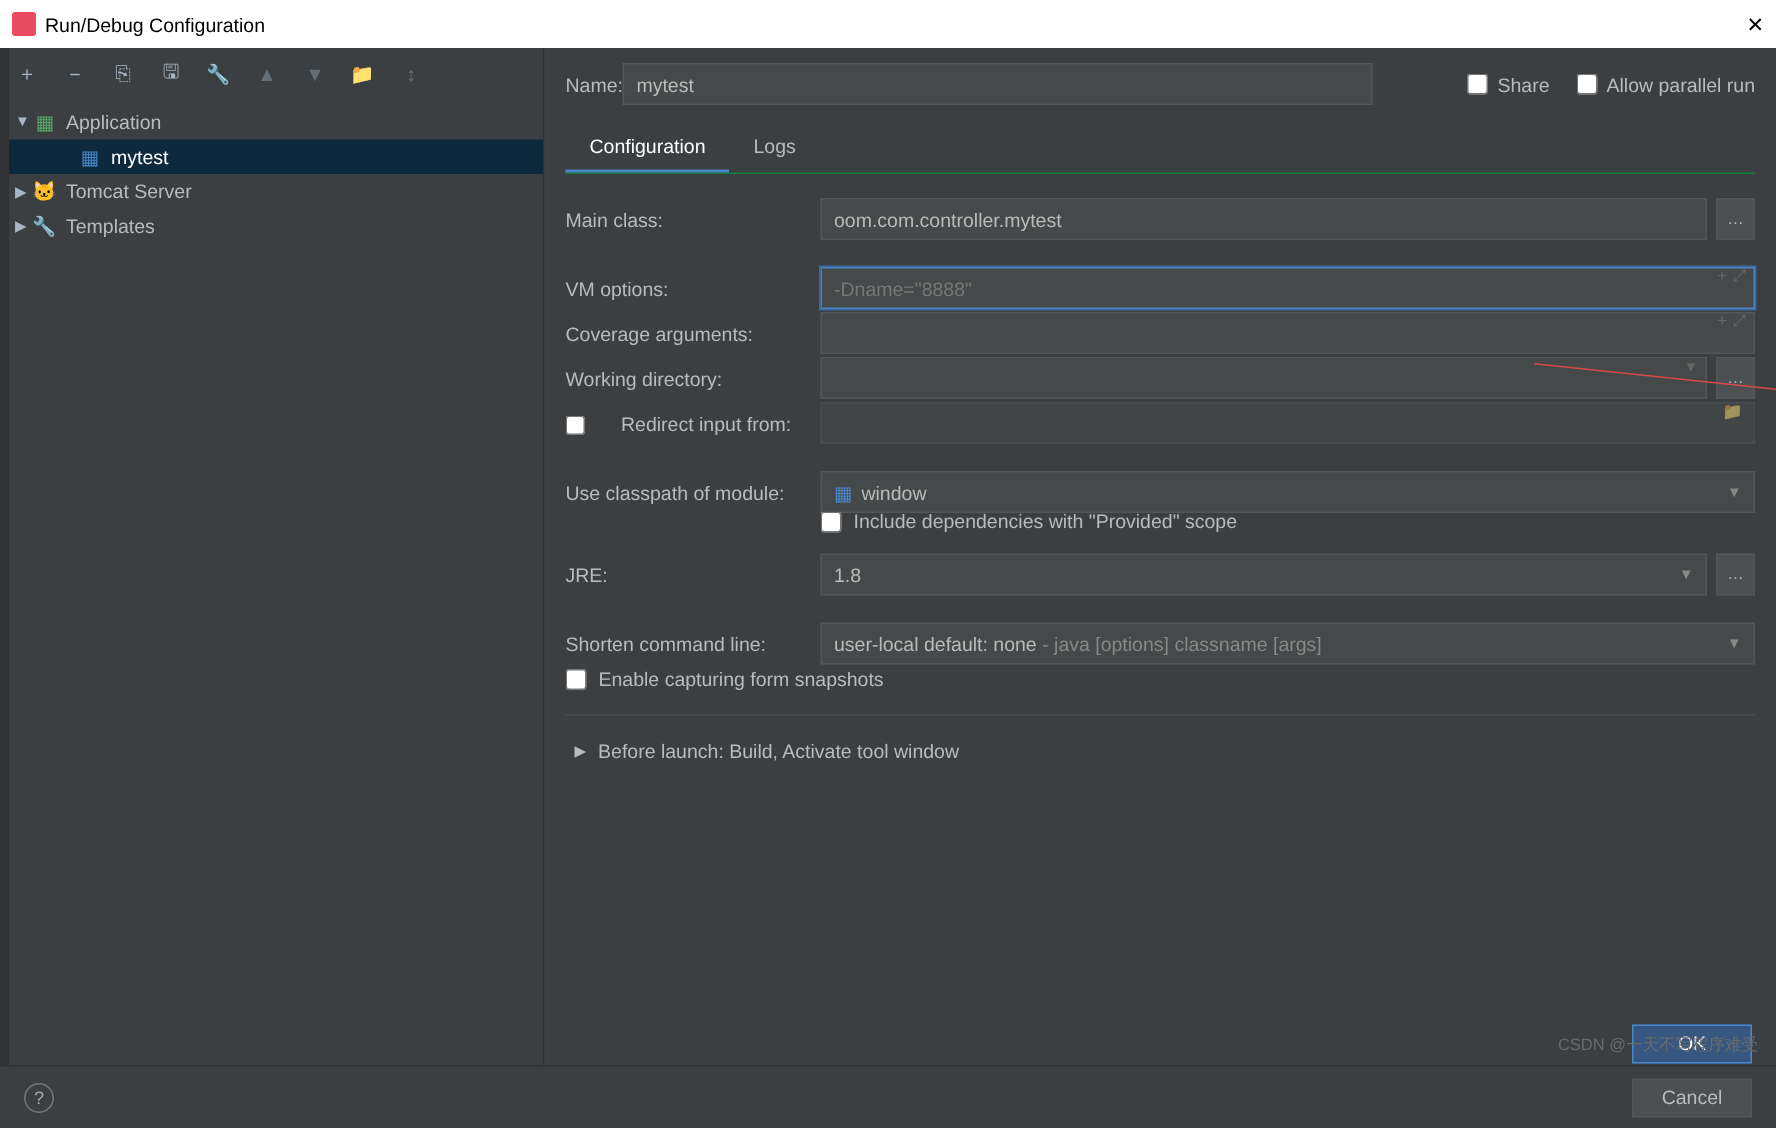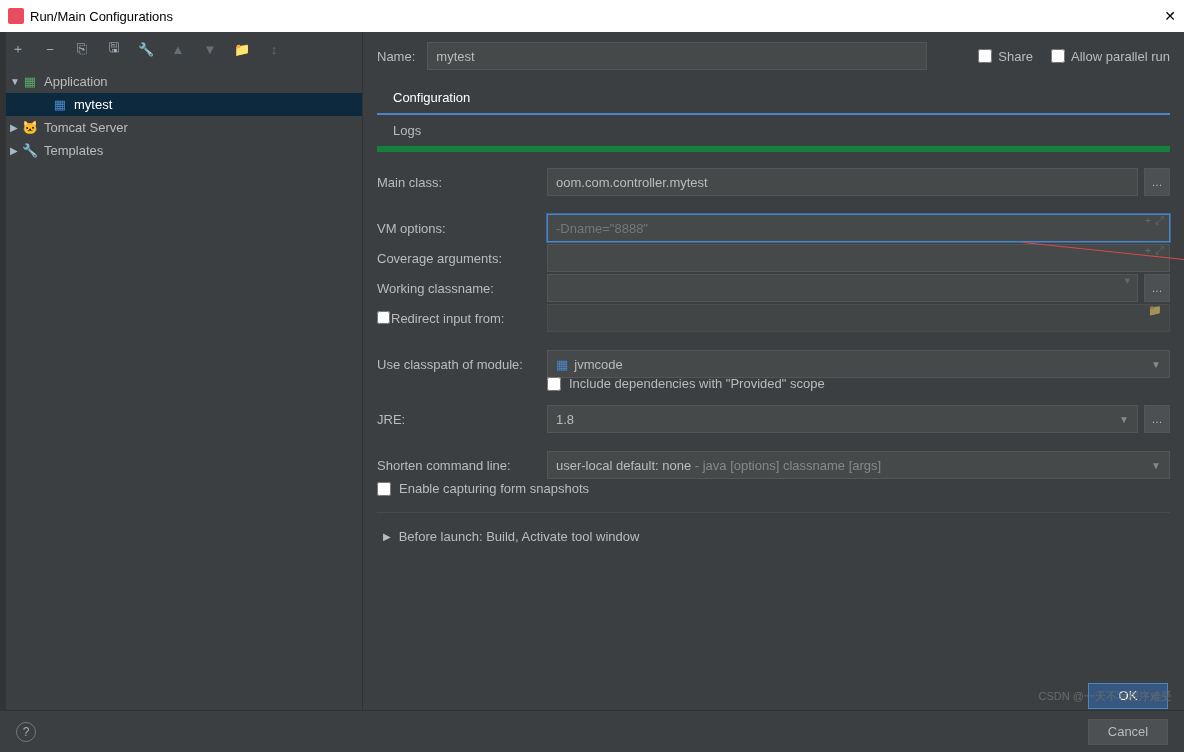--- a/index.html
+++ b/index.html
@@ -15,27 +15,27 @@
 .tree { padding: 4px 0; }
 .tree-row { display: flex; align-items: center; height: 23px; padding-left: 10px; cursor: pointer; font-size: 13px; }
 .tree-row.selected { background: #0d293e; color: #ffffff; }
 .tree-row .chev { width: 12px; color: #a9b7c6; font-size: 10px; }
 .tree-row .ti { width: 16px; height: 16px; margin-right: 6px; display: flex; align-items: center; justify-content: center; }
 .tree-row .ti.app { color: #59a869; }
 .tree-row .ti.tomcat { color: #e3b93f; }
 .tree-row .ti.tpl { color: #a9b7c6; }
 .tree-row .ti.file { color: #4a86c7; }
 .right-panel { flex: 1; padding: 10px 14px; background: #3c3f41; position: relative; }
-.name-row { display: flex; align-items: center; gap: 12px; margin-bottom: 12px; }
+.name-row { display: flex; align-items: center; margin-bottom: 12px; }
 .name-row label { font-size: 13px; color: #bbb; }
 .name-row input { flex: 1; max-width: 500px; background: #45494a; border: 1px solid #555; color: #bbb; padding: 4px 8px; font-size: 13px; height: 28px; }
 .name-row .checks { margin-left: auto; display: flex; gap: 18px; align-items: center; font-size: 13px; }
 .chk { display: flex; align-items: center; gap: 6px; color: #bbb; }
 .chk input { width: 14px; height: 14px; }
-.tabs { display: flex; border-bottom: 6px solid #15803d; margin-bottom: 16px; flex-direction: column; }
+.tabs { display: flex; border-bottom: 1px solid #15803d; margin-bottom: 16px; }
 .tab { padding: 8px 16px; font-size: 13px; color: #bbb; cursor: pointer; }
 .tab.active { border-bottom: 2px solid #4a86c7; color: #fff; }
 .form-row { display: flex; align-items: center; margin-bottom: 2px; min-height: 28px; }
 .form-row label { width: 170px; font-size: 13px; color: #bbb; }
 .form-row .field { flex: 1; display: flex; gap: 6px; align-items: center; }
 .txt-in { flex: 1; background: #45494a; border: 1px solid #555; color: #bbb; padding: 4px 8px; font-size: 13px; height: 28px; }
 .txt-in.focused { border: 1px solid #4a86c7; outline: 1px solid #3a6a9a; }
 .txt-in.pl { color: #777; font-style: normal; }
 .txt-in.blur { color: #555; }
 .btn-small { width: 26px; height: 28px; background: #4c5052; border: 1px solid #555; color: #bbb; display: flex; align-items: center; justify-content: center; font-size: 11px; cursor: pointer; }
@@ -61,21 +61,21 @@
 .red-line { position: absolute; top: 210px; left: 660px; width: 210px; height: 1px; background: #d84a4a; transform: rotate(6deg); transform-origin: left; pointer-events: none; }
 .watermark { position: absolute; right: 12px; bottom: 48px; font-size: 11px; color: #6a6a6a; pointer-events: none; }
 .left-strip { position: absolute; left: 0; top: 32px; bottom: 42px; width: 6px; background: #313335; }
 </style>
 </head>
 <body>
 
 <div class="titlebar">
   <div class="title">
     <span class="app-icon"></span>
-    <span>Run/Main Configurations</span>
+    <span>Run/Debug Configuration</span>
   </div>
   <span class="close">✕</span>
 </div>
 
 <div class="left-strip"></div>
 
 <div class="main">
   <div class="left-panel">
     <div class="toolbar">
       <span class="tool-icon">＋</span>
@@ -158,48 +158,48 @@
       <div class="field-wrap">
         <input class="txt-in" value="" style="">
         <span class="inline-icons">
           <span>+</span>
           <span>⤢</span>
         </span>
       </div>
     </div>
 
     <div class="form-row">
-      <label>Working classname:</label>
+      <label>Working directory:</label>
       <div class="field">
         <div class="field-wrap">
           <input class="txt-in blur" value=" " style="">
           <span class="inline-icons" style="right:8px">▾</span>
         </div>
         <div class="btn-small">…</div>
       </div>
     </div>
 
 
     <div class="form-row">
-      <label style="display:flex;align-items:flex-start;gap:1px">
+      <label style="display:flex;align-items:flex-end;gap:24px">
         <input type="checkbox" style="">
         <span>Redirect input from:</span>
       </label>
       <div class="field-wrap">
         <input class="txt-in" style="opacity: 0.6;">
         <span class="inline-icons" style="right:8px;opacity:.5">📁</span>
       </div>
     </div>
 
     <div class="gap"></div>
 
     <div class="form-row">
       <label>Use classpath of module:</label>
       <div class="dd">
-        <span><span class="folder-ic">▦</span><span>jvmcode</span></span>
+        <span><span class="folder-ic">▦</span><span>window</span></span>
         <span class="arrow">▼</span>
       </div>
     </div>
 
     <div class="indent-chk">
       <input type="checkbox" style="">
       <span>Include dependencies with "Provided" scope</span>
     </div>
 
     <div class="form-row">

